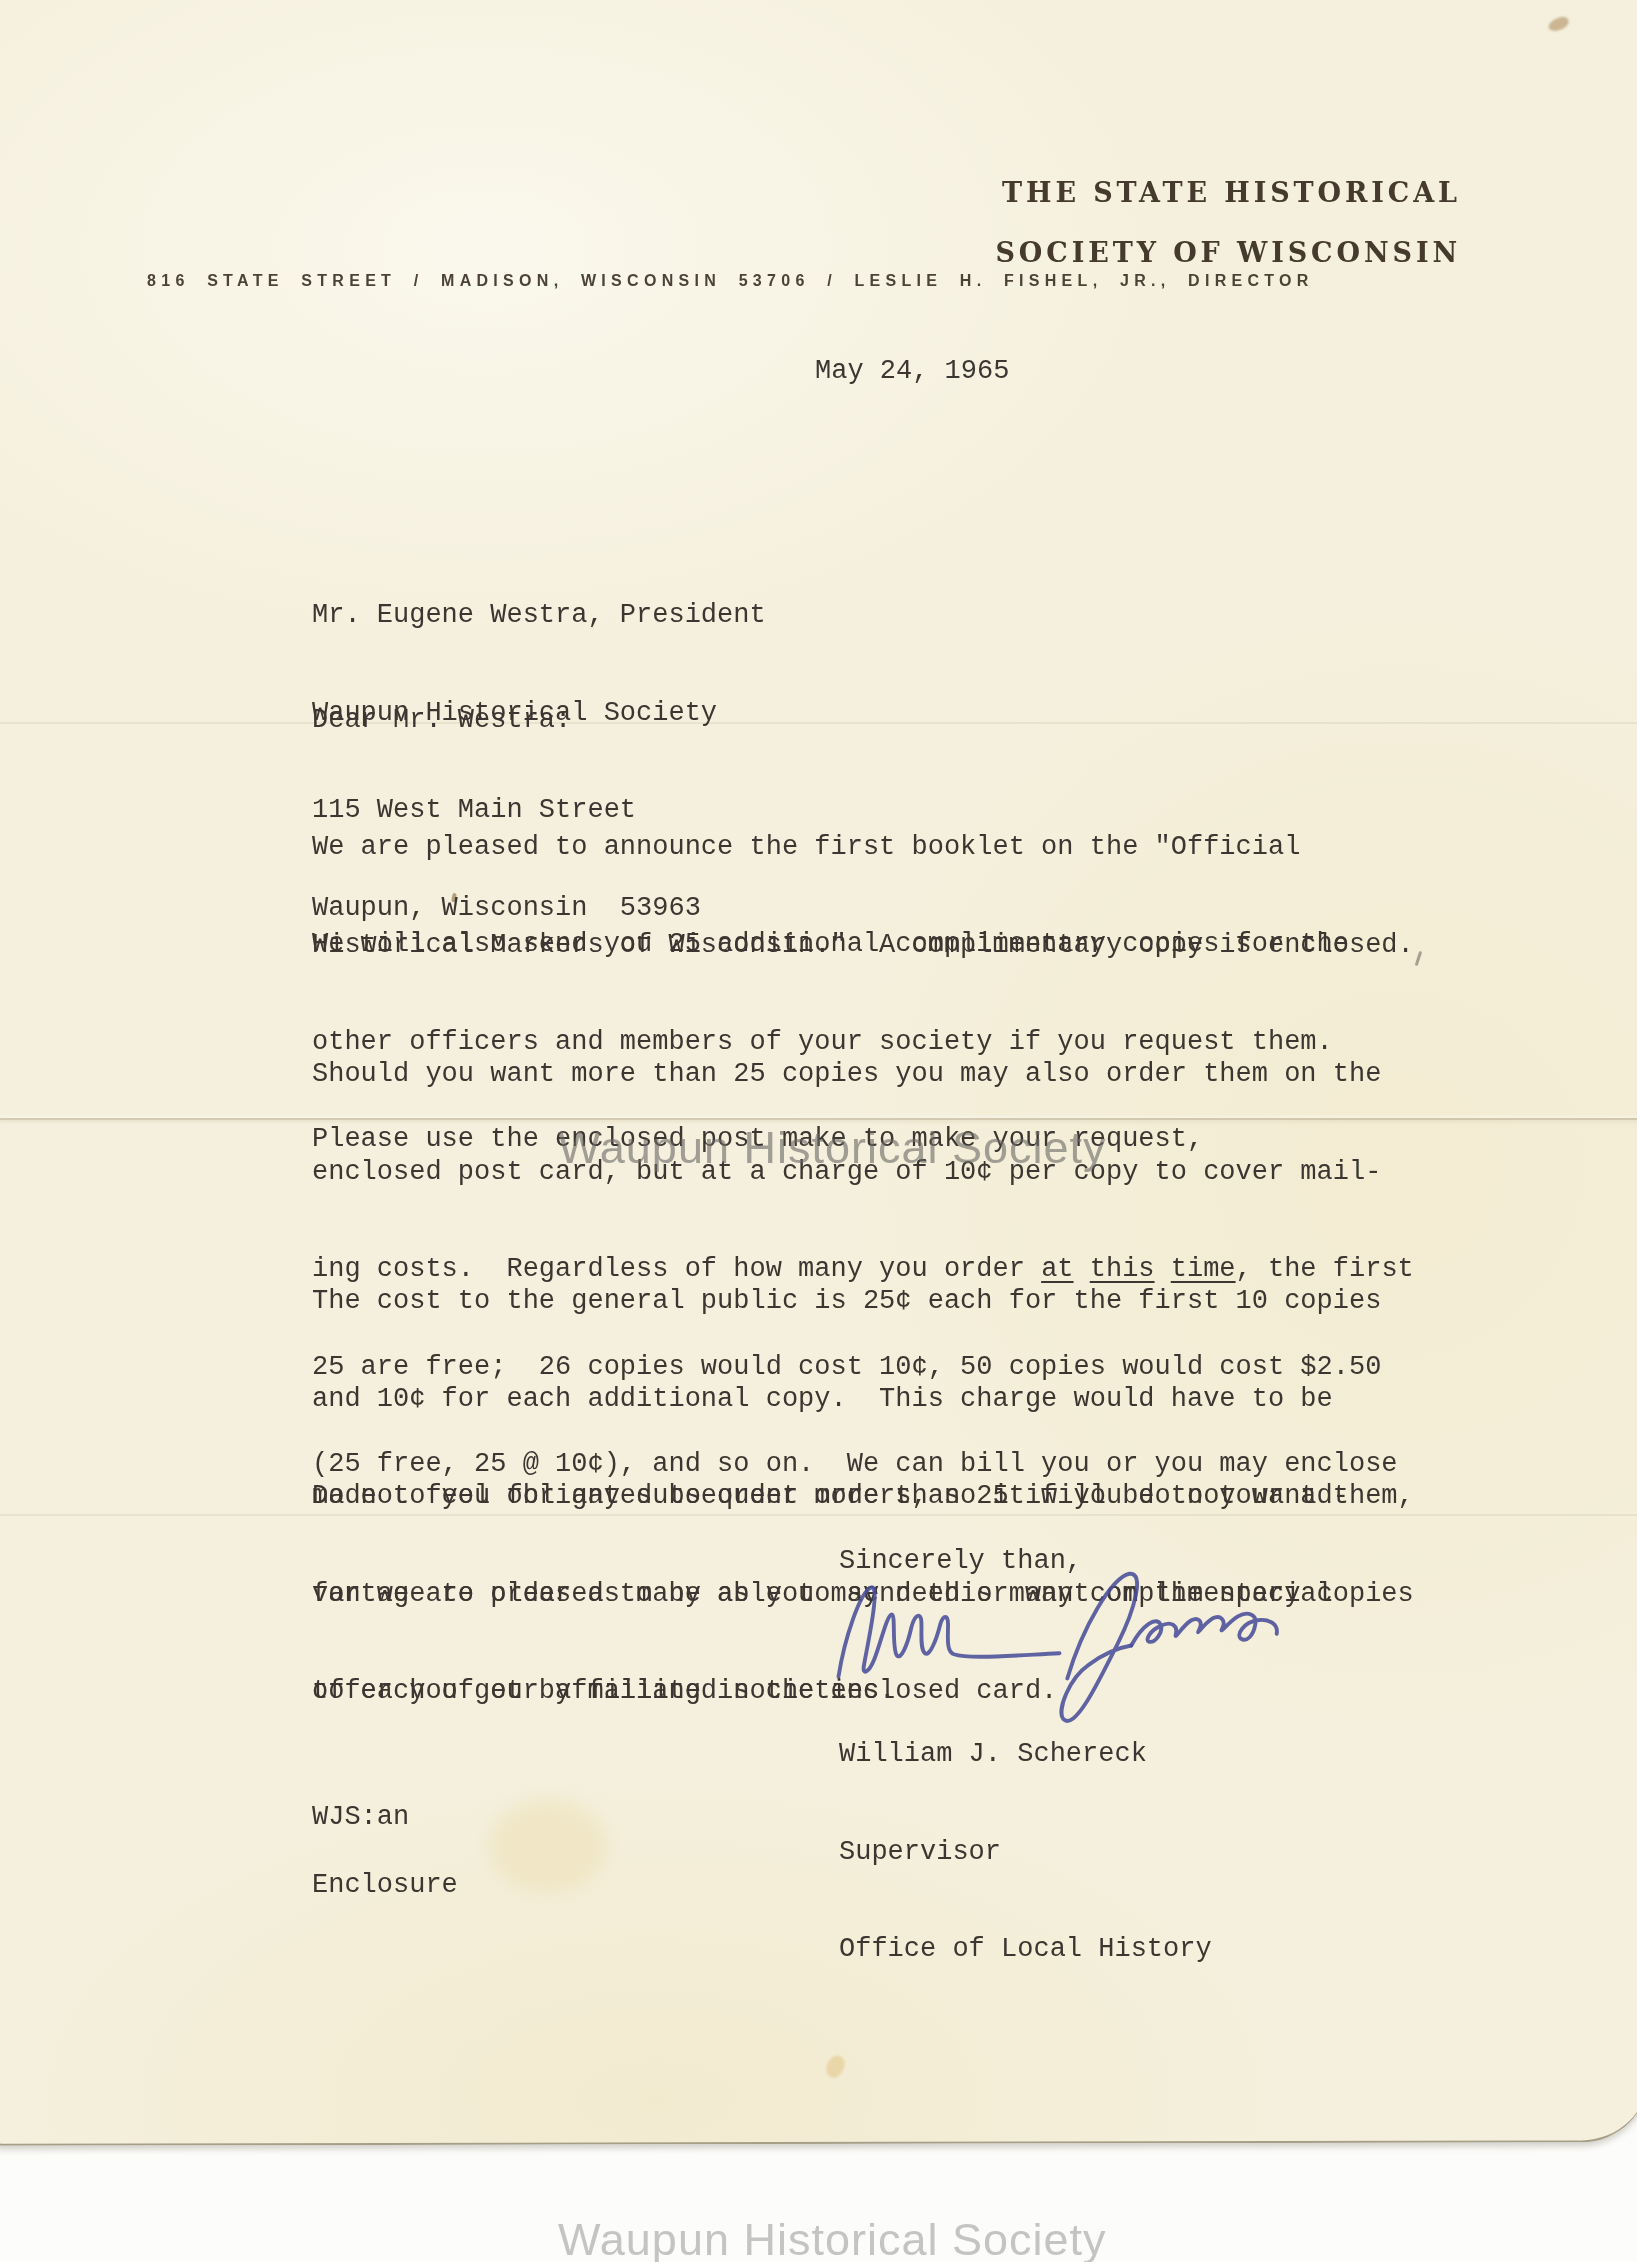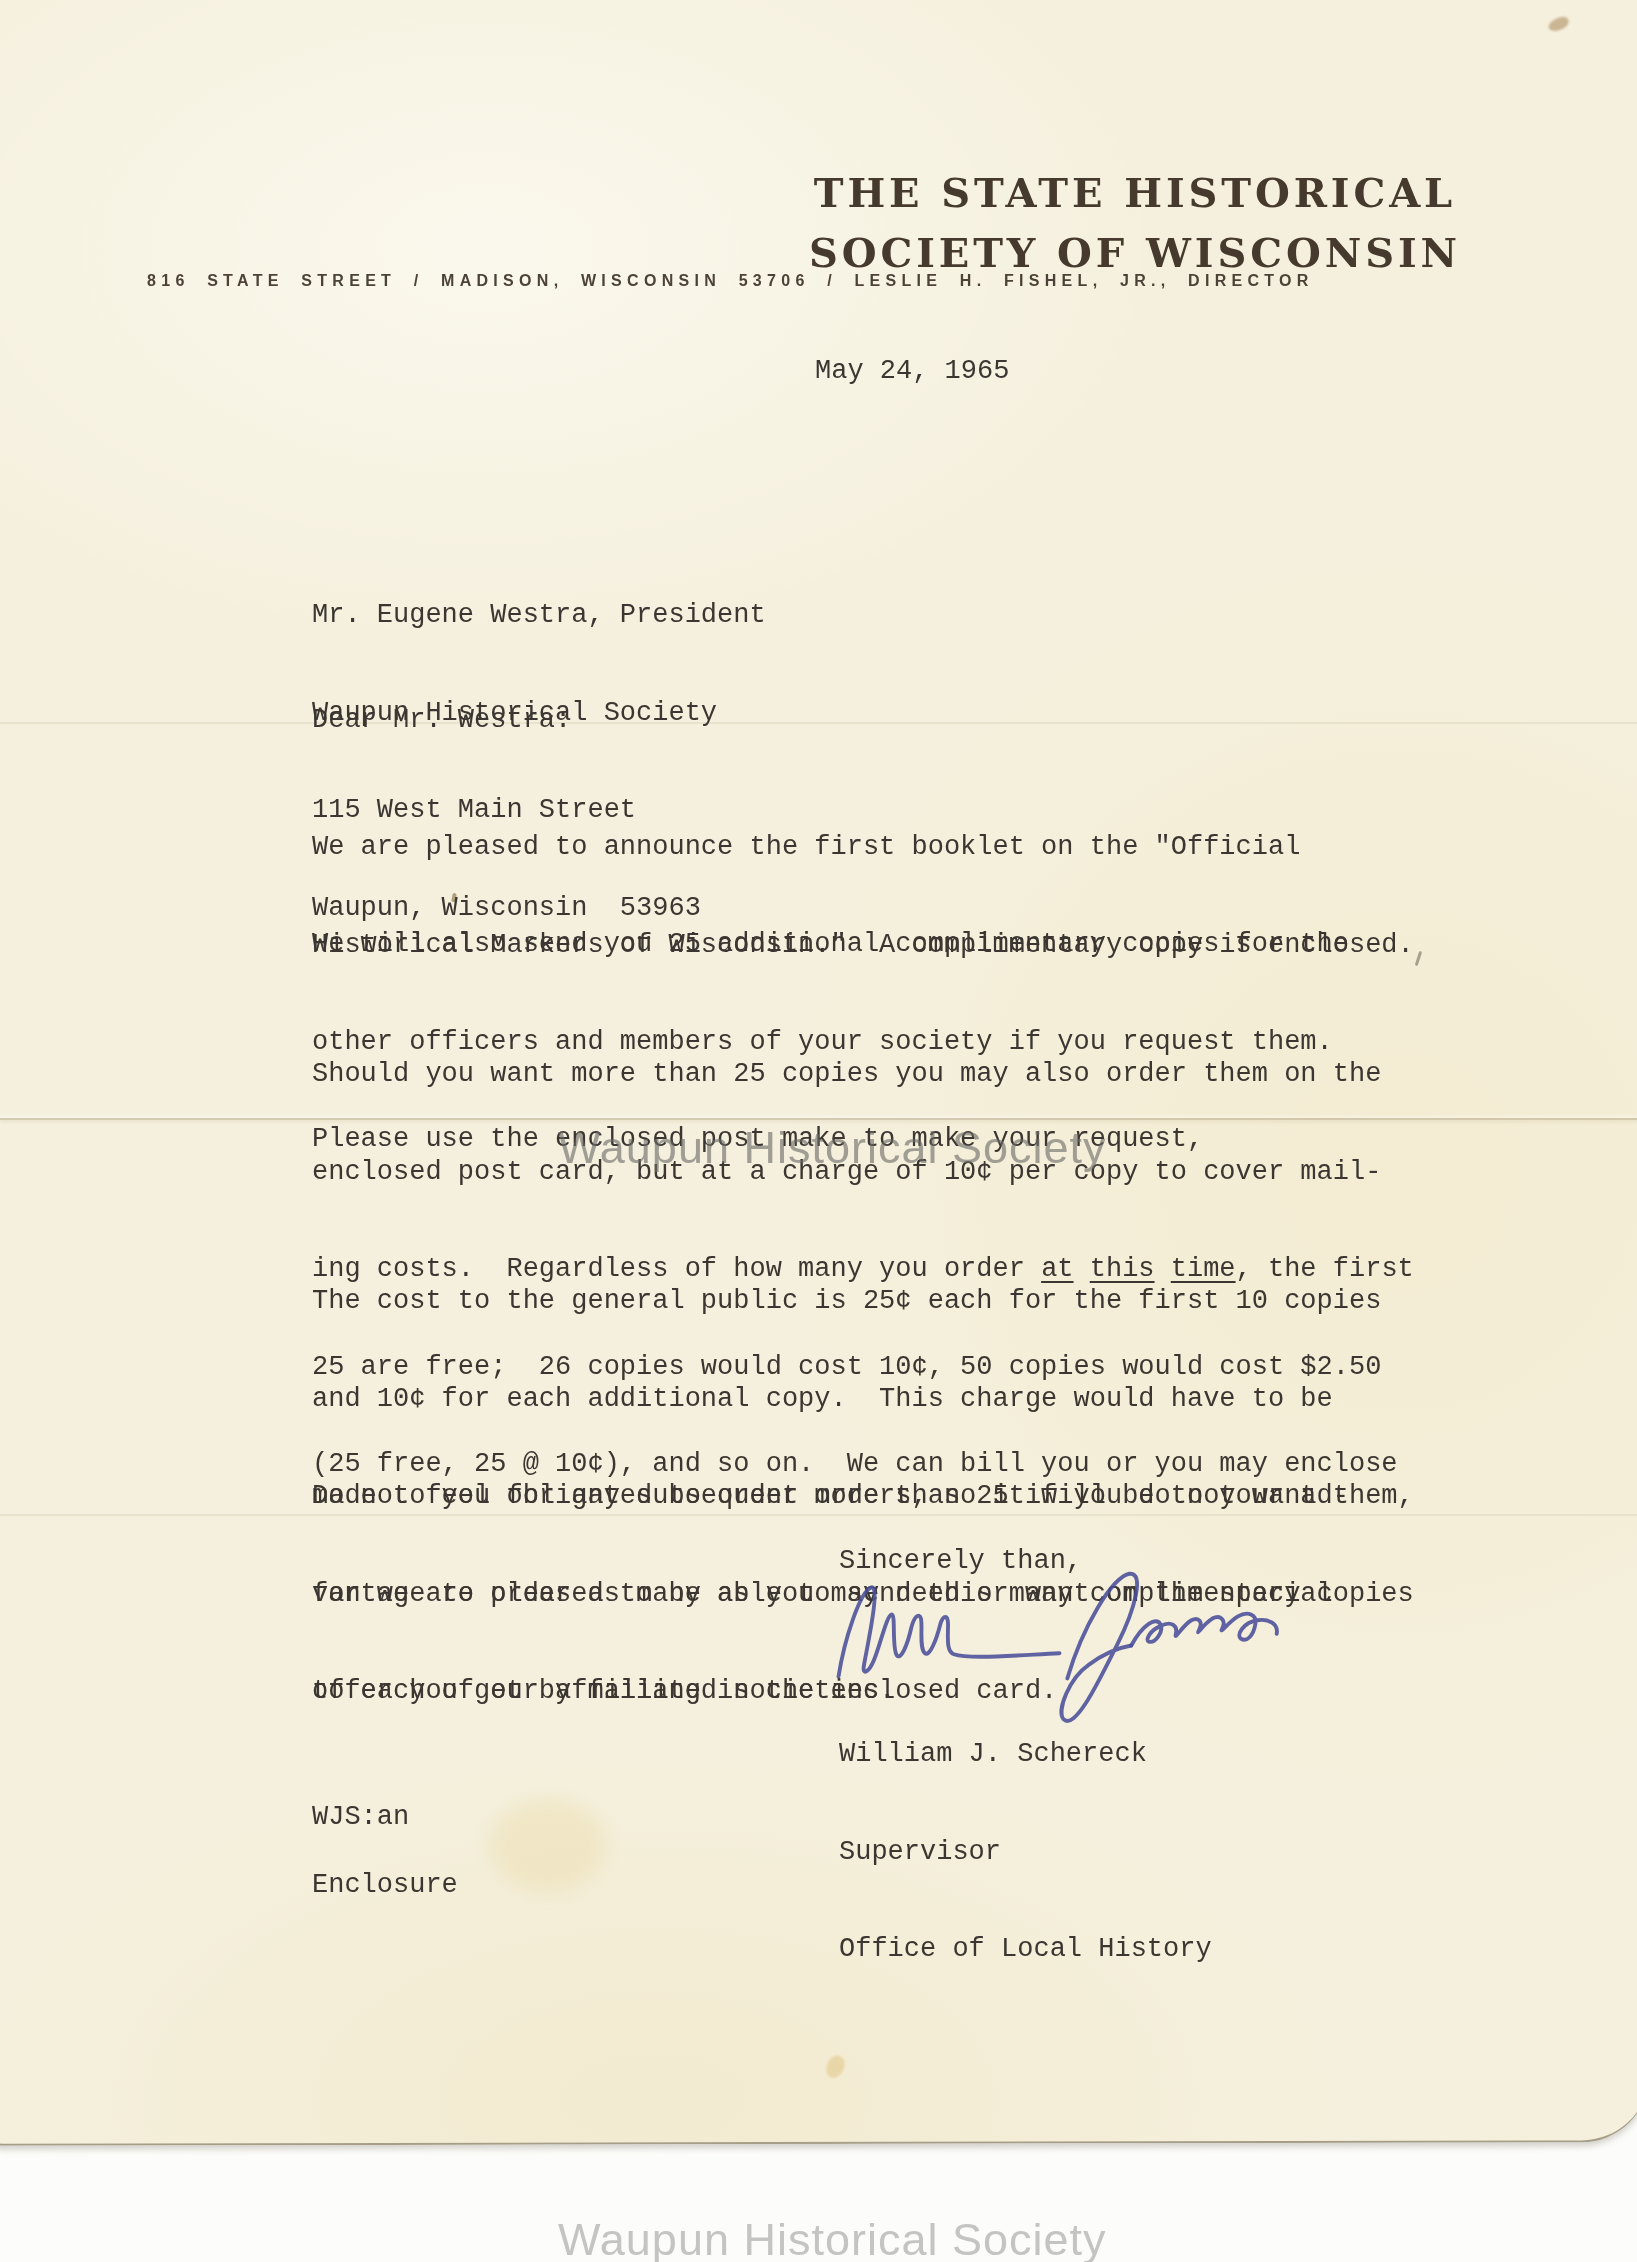--- a/index.html
+++ b/index.html
@@ -16,23 +16,23 @@
          border-radius:0 0 68px 9.7px;
          border-bottom:2.9px solid #a79e87;
          box-shadow:0 3.9px 6.8px rgba(90,85,60,.25);
          transform:rotate(-0.12deg);}
   
   .crease{position:absolute;left:0;width:1638px;height:1.9px;background:rgba(158,146,112,.4);
           box-shadow:0 -1.9px 2.9px rgba(255,255,255,.5),0 1.9px 2.9px rgba(160,148,115,.18);}
   .crease.faint{background:rgba(158,146,112,.14);box-shadow:none;}
   .stain{position:absolute;pointer-events:none;}
   
-  .lh-title{position:absolute;top:163px;right:177px;text-align:center;
+  .lh-title{position:absolute;top:163px;right:177px;text-align:right;
             font-family:"DejaVu Serif","Liberation Serif",serif;font-weight:bold;
-            font-size:40px;line-height:60px;letter-spacing:3.9px;color:#453a2d;}
+            font-size:27px;line-height:60px;letter-spacing:3.9px;color:#453a2d;}
   .lh-address{position:absolute;top:272px;left:147px;
               font-family:"Liberation Sans",sans-serif;font-weight:bold;
               font-size:16px;letter-spacing:5.3px;word-spacing:7.8px;color:#4c4237;
               white-space:pre;}
   
   .type{position:absolute;font-family:"Liberation Mono","DejaVu Sans Mono",monospace;
         font-size:27px;line-height:32.5px;color:#3b3631;white-space:pre;}
   .type .u{text-decoration:underline;text-decoration-thickness:2.4px;text-underline-offset:4.9px;margin-top:16px;}
   
   .wm{position:absolute;left:558px;font-family:"Liberation Sans",sans-serif;

